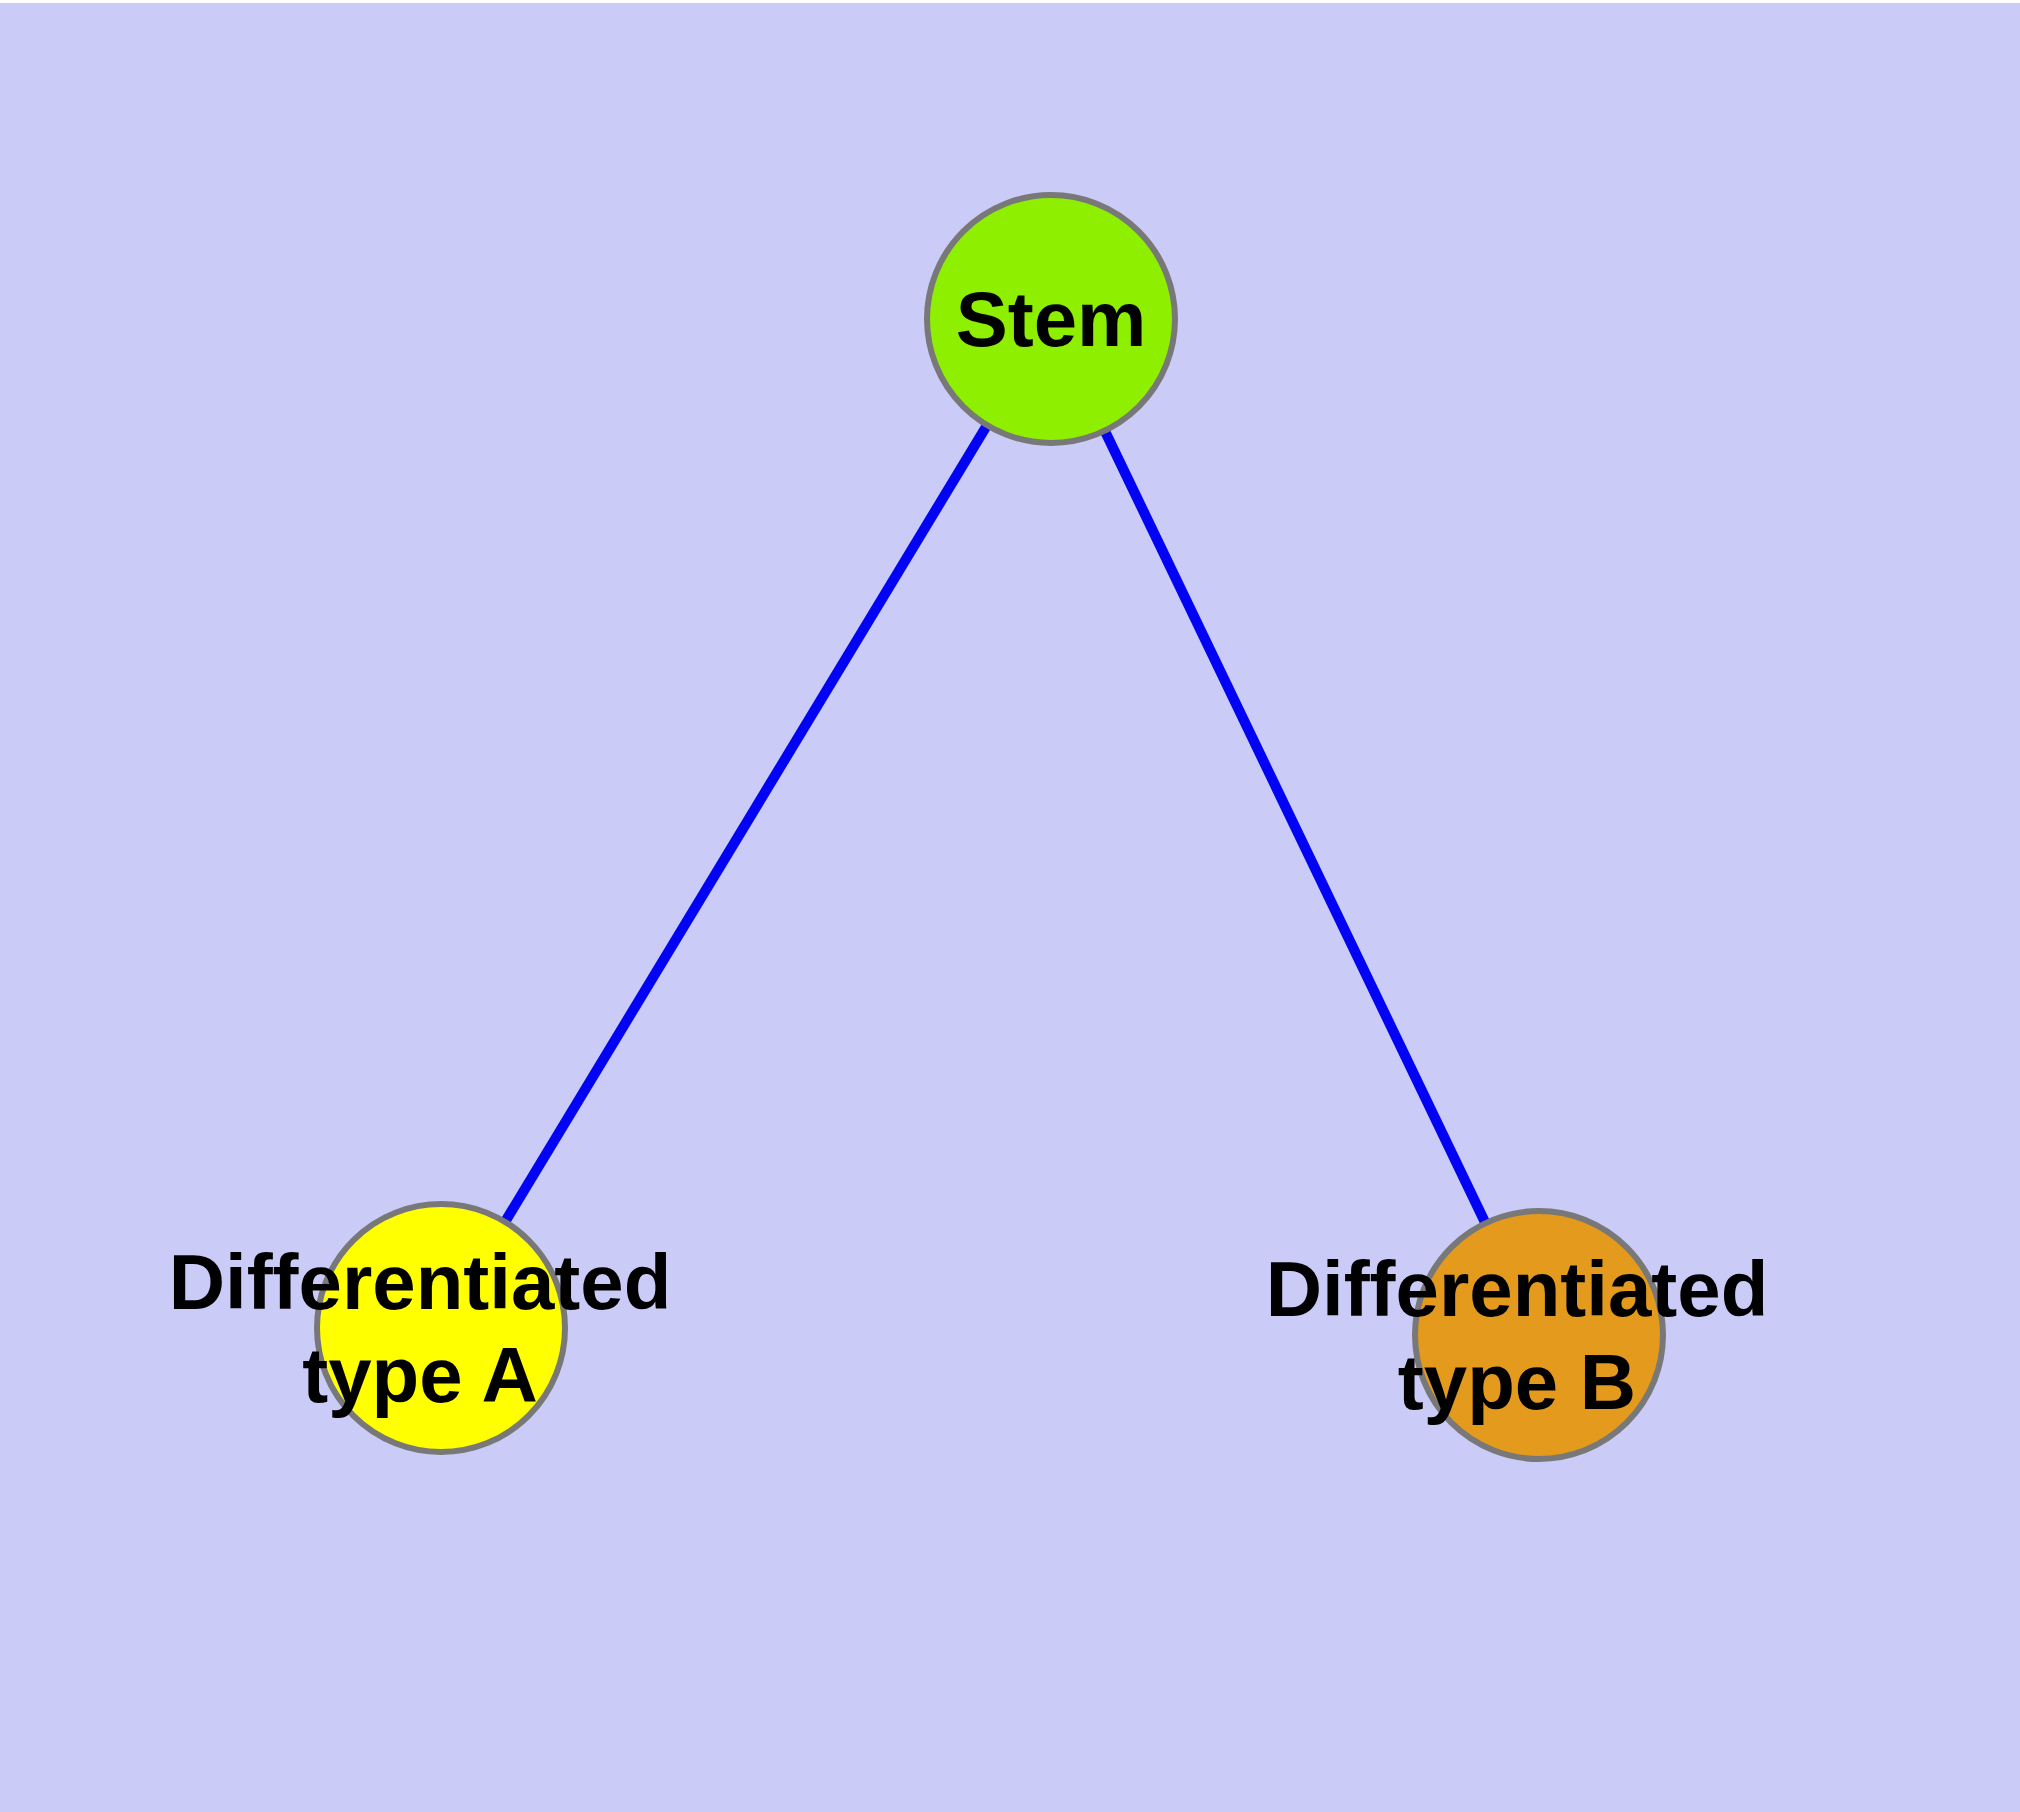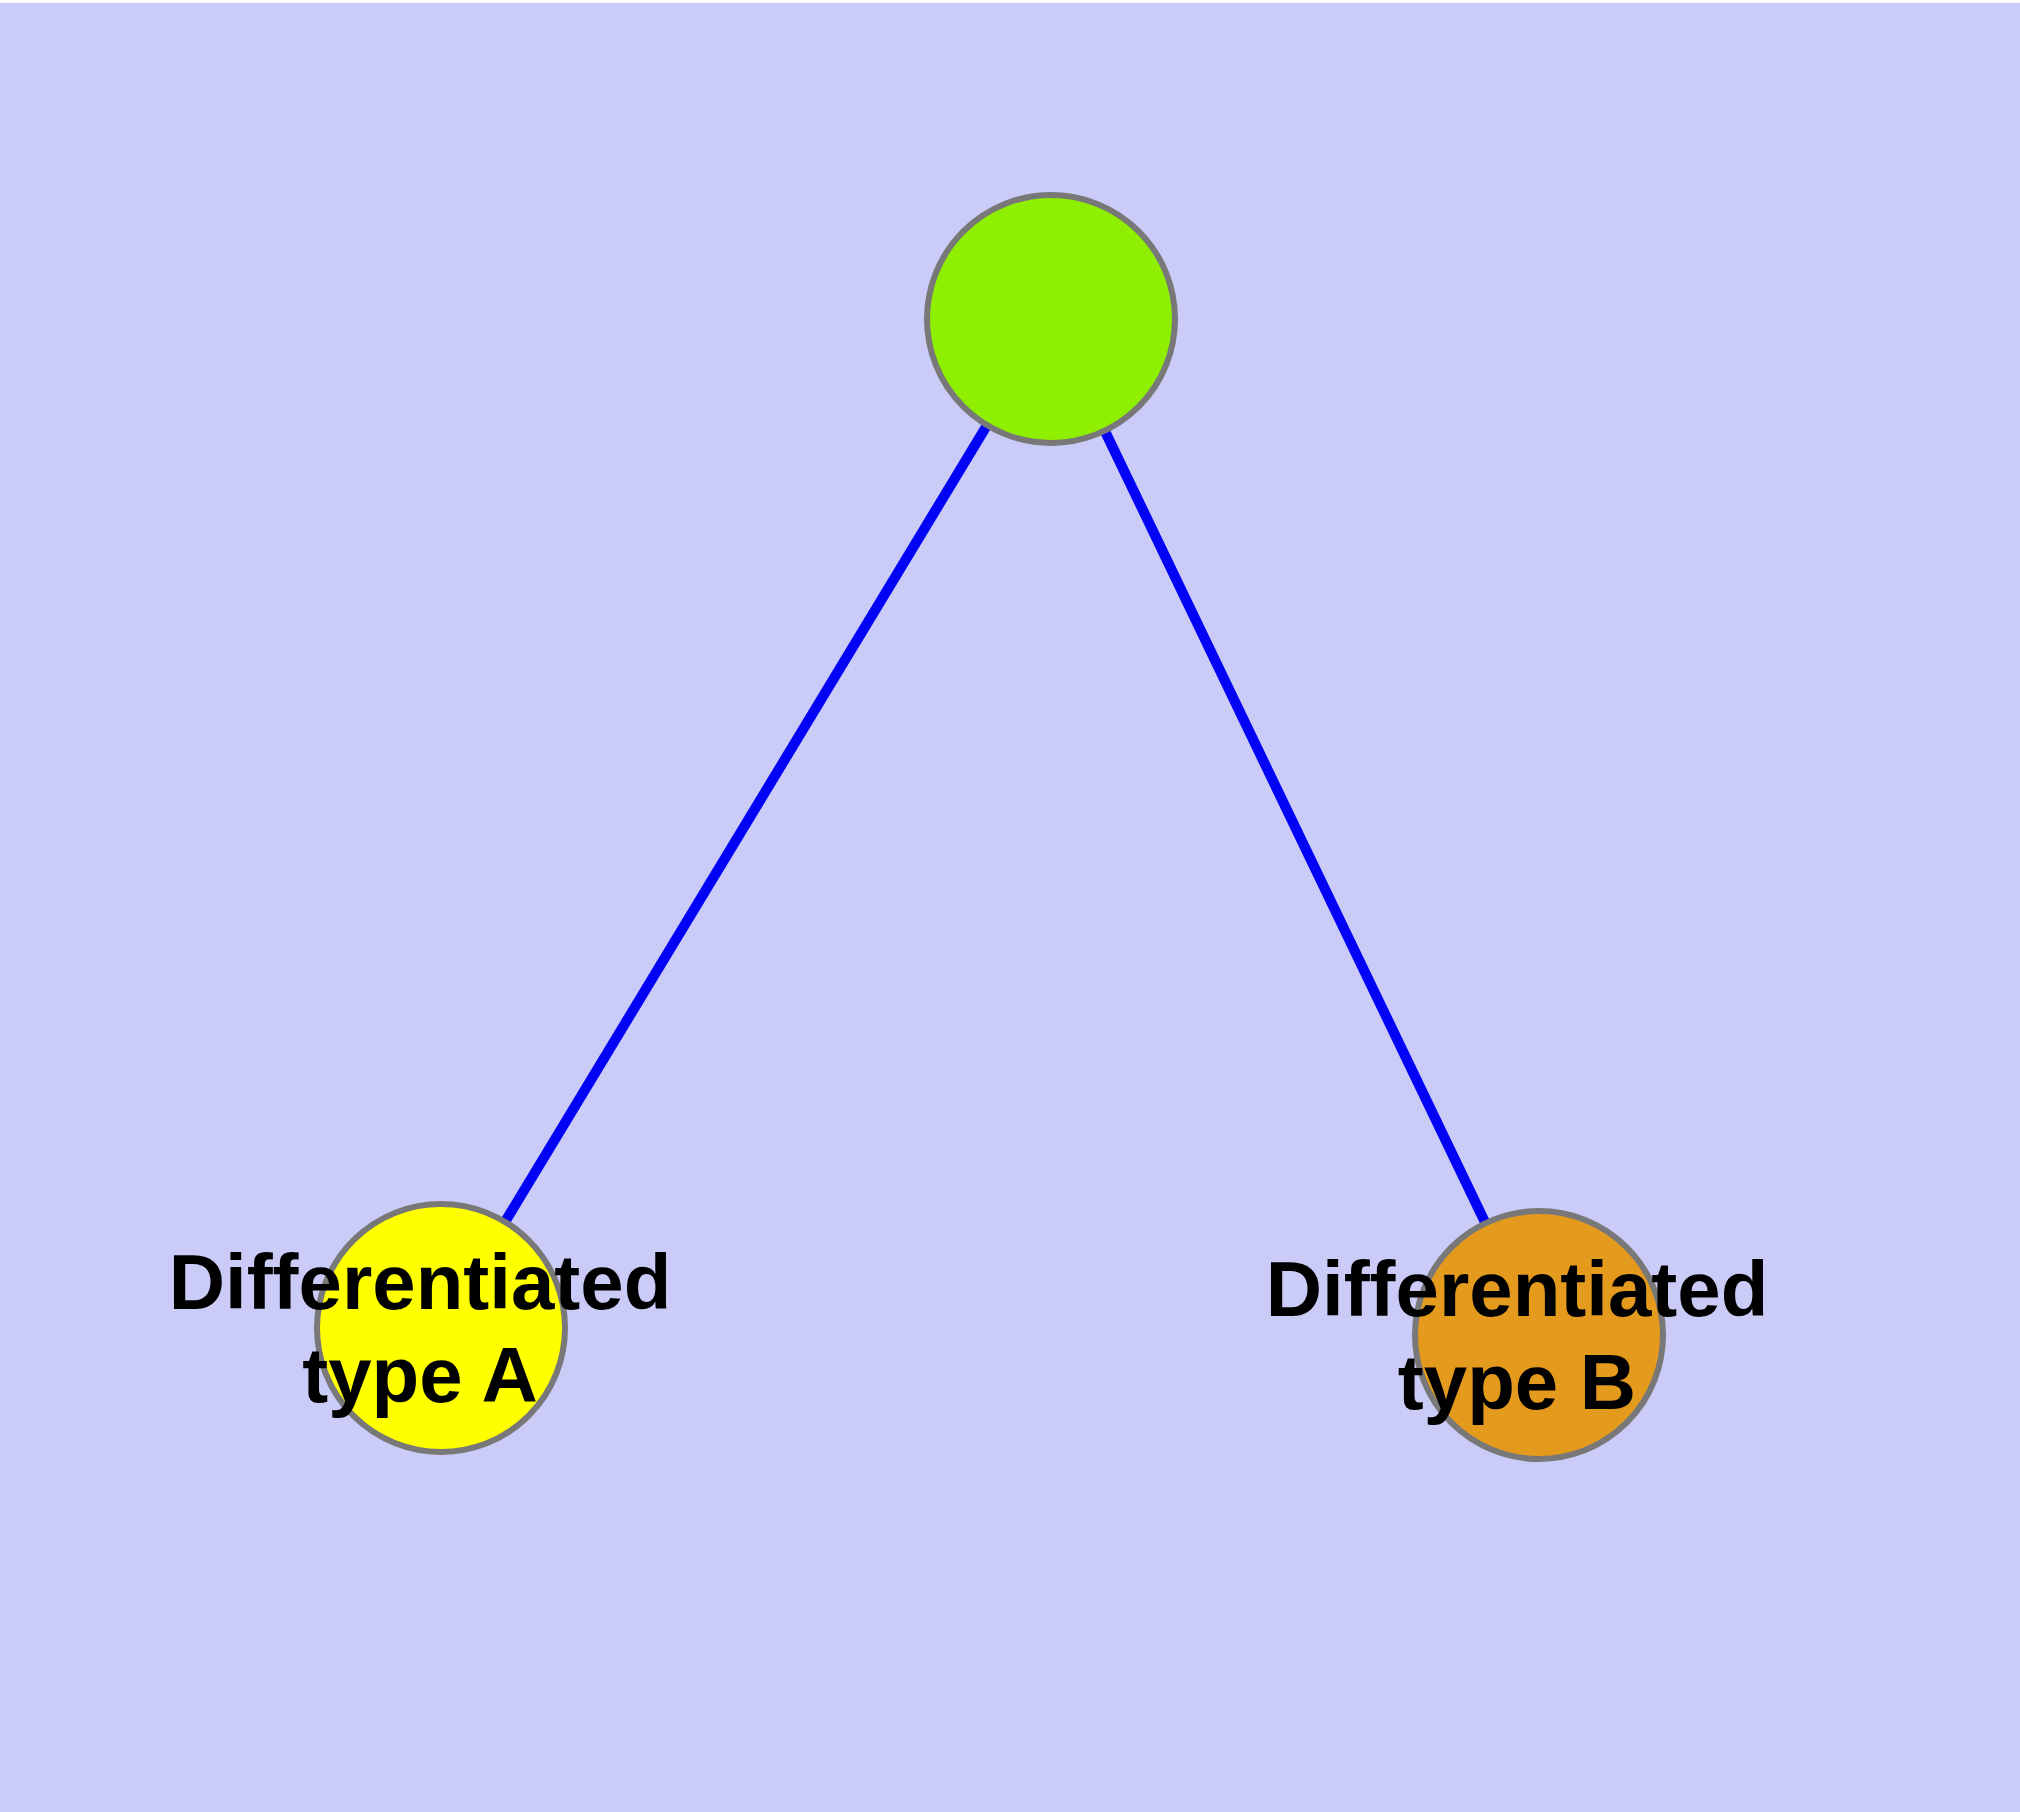--- a/index.html
+++ b/index.html
@@ -52,18 +52,19 @@
 <div class="canvas" style="background: rgb(203, 203, 248);">
   <svg class="edge-layer" xmlns="http://www.w3.org/2000/svg" viewBox="0 0 2384 2134" width="2021" height="1809">
     <line x1="1240" y1="373" x2="520" y2="1563" stroke="#0202F5" stroke-width="12"></line>
     <line x1="1240" y1="373" x2="1816" y2="1572" stroke="#0202F5" stroke-width="12"></line>
   </svg>
 
   <div class="node" style="left: 1051px; top: 316px; width: 254px; height: 254px; background: rgb(143, 239, 0); border-color: rgb(120, 120, 120);"></div>
   <div class="node" style="left: 441px; top: 1325px; width: 254px; height: 254px; background: rgb(255, 255, 0); border-color: rgb(120, 120, 120);"></div>
   <div class="node" style="left: 1539px; top: 1332px; width: 254px; height: 254px; background: rgb(228, 154, 28); border-color: rgb(120, 120, 120);"></div>
 
+  <div class="node-label" style="left: 1051px; top: 316px;">Stem</div>
   <div class="node-label" style="left: 420px; top: 1326px;">Differentiated
 type A</div>
   <div class="node-label" style="left: 1517px; top: 1333px;">Differentiated
 type B</div>
 </div>
 
 
 </body></html>

